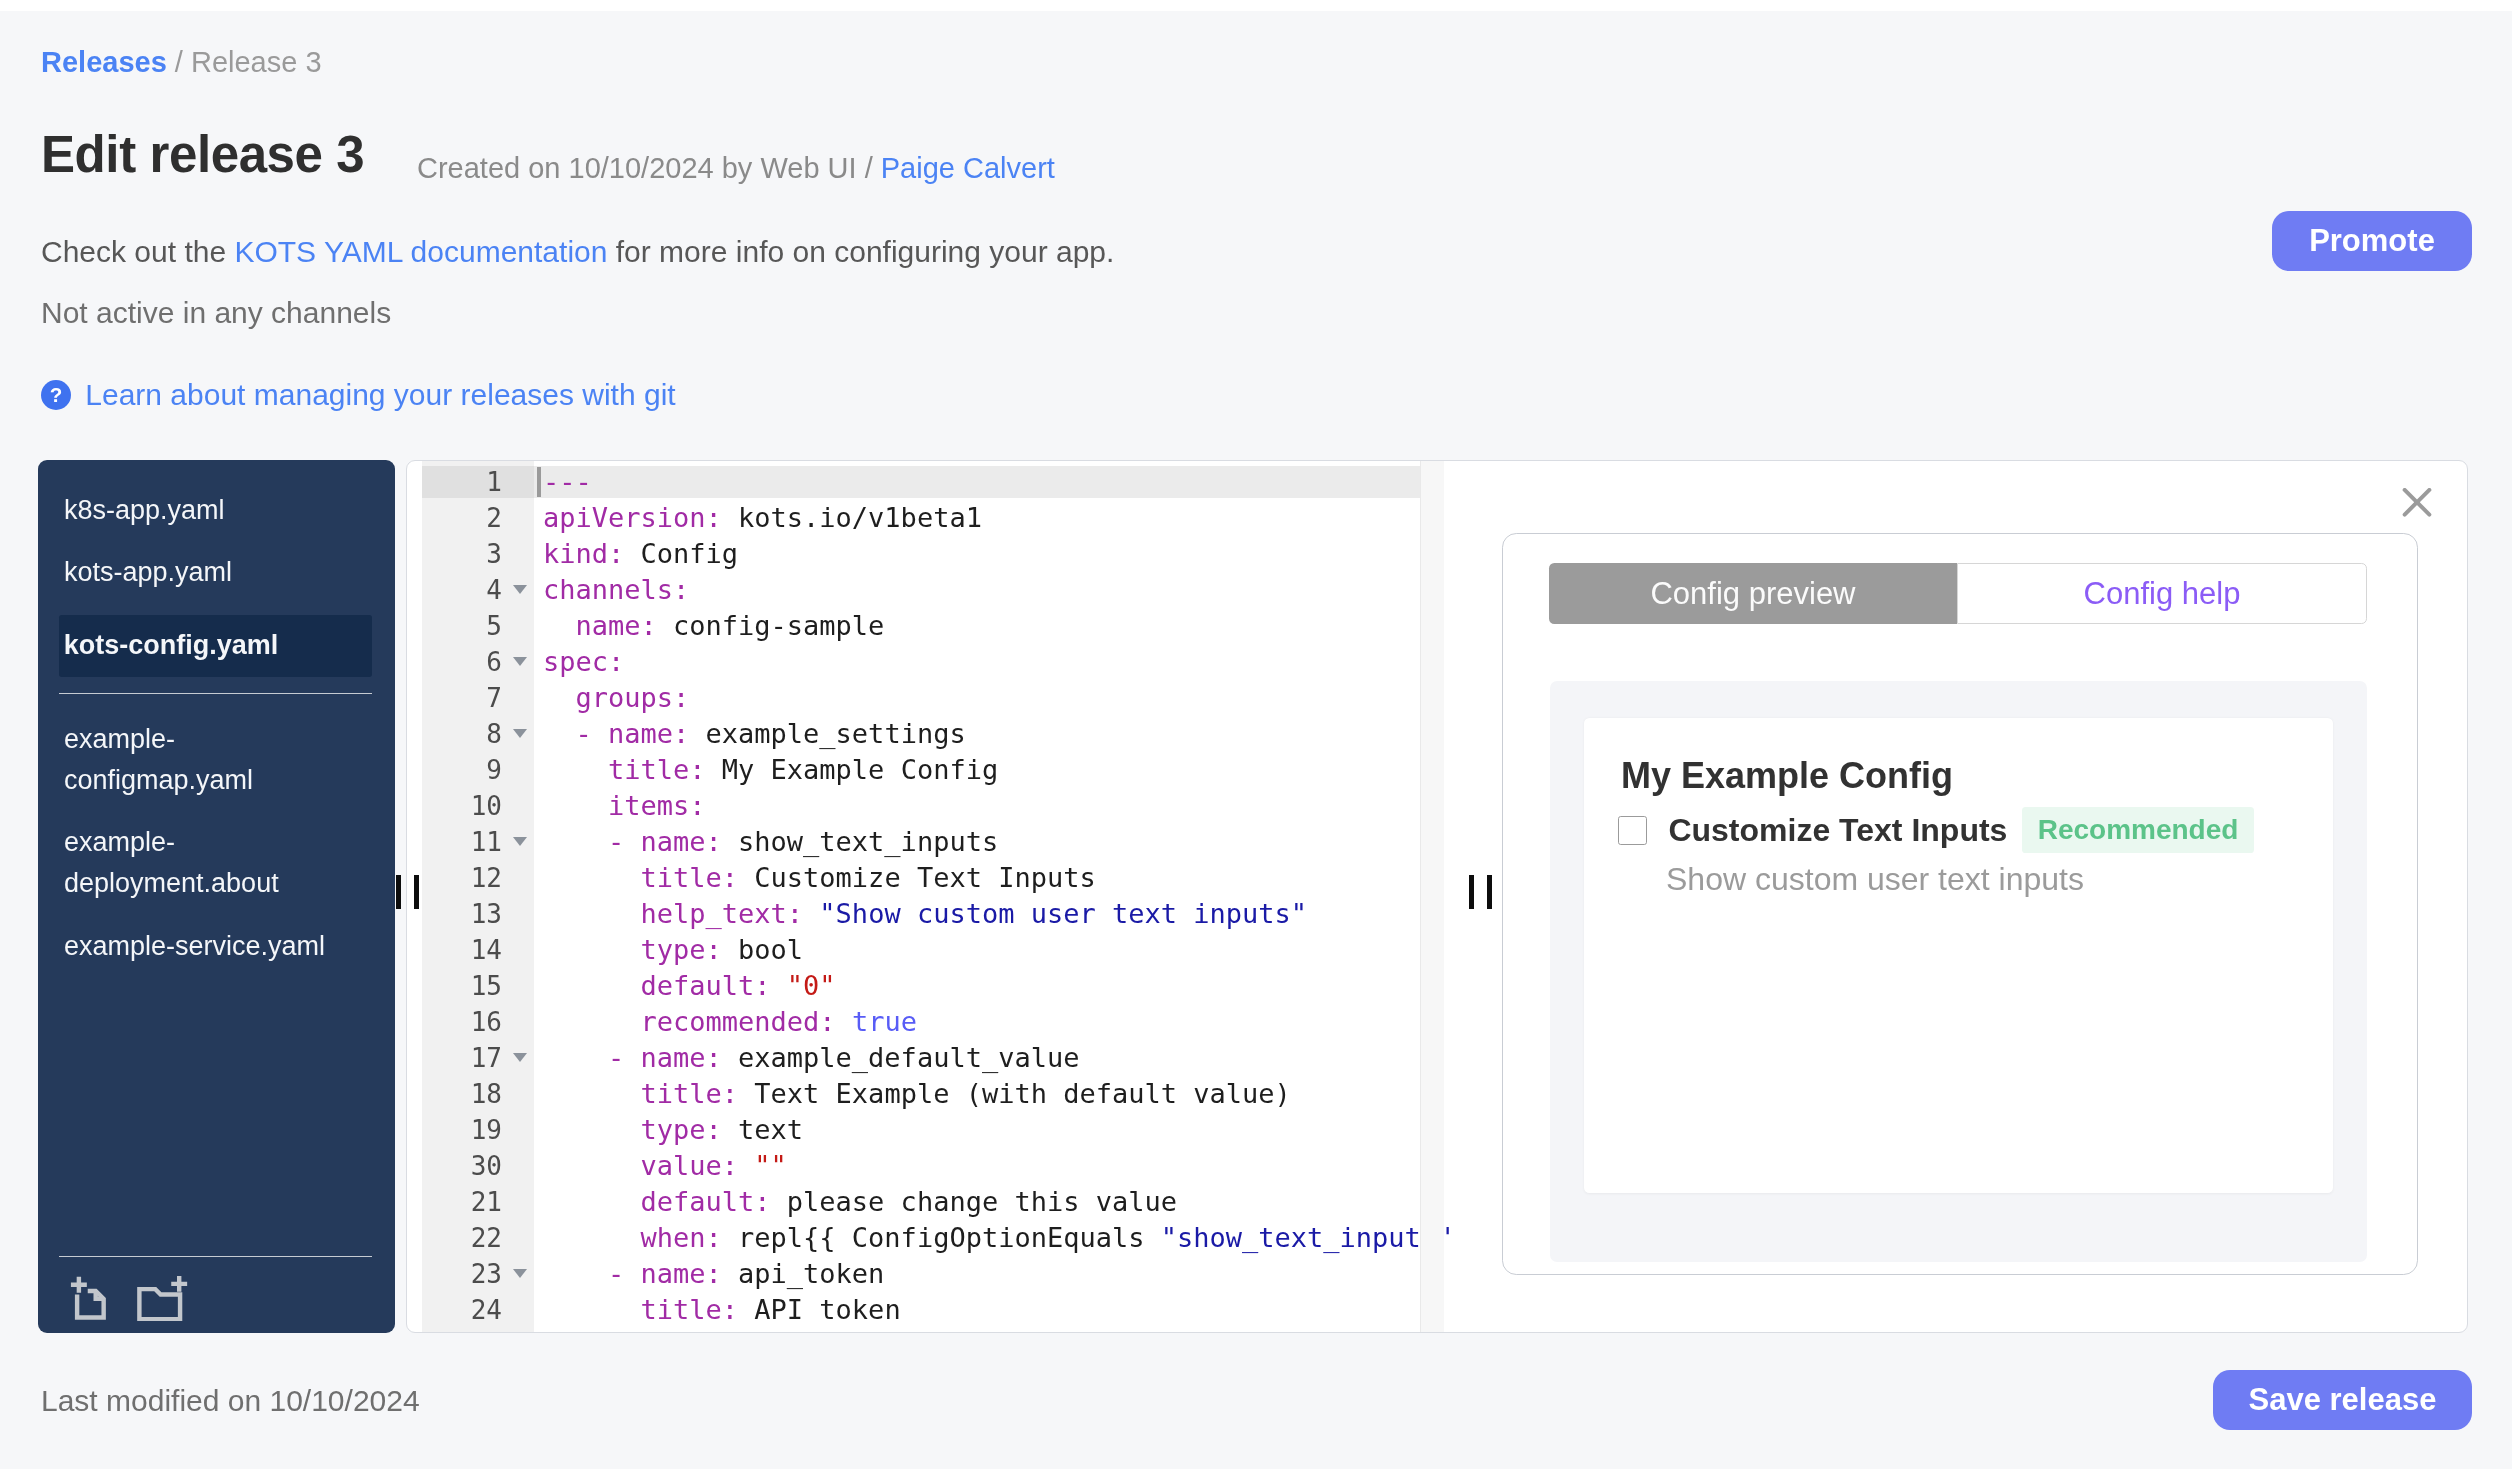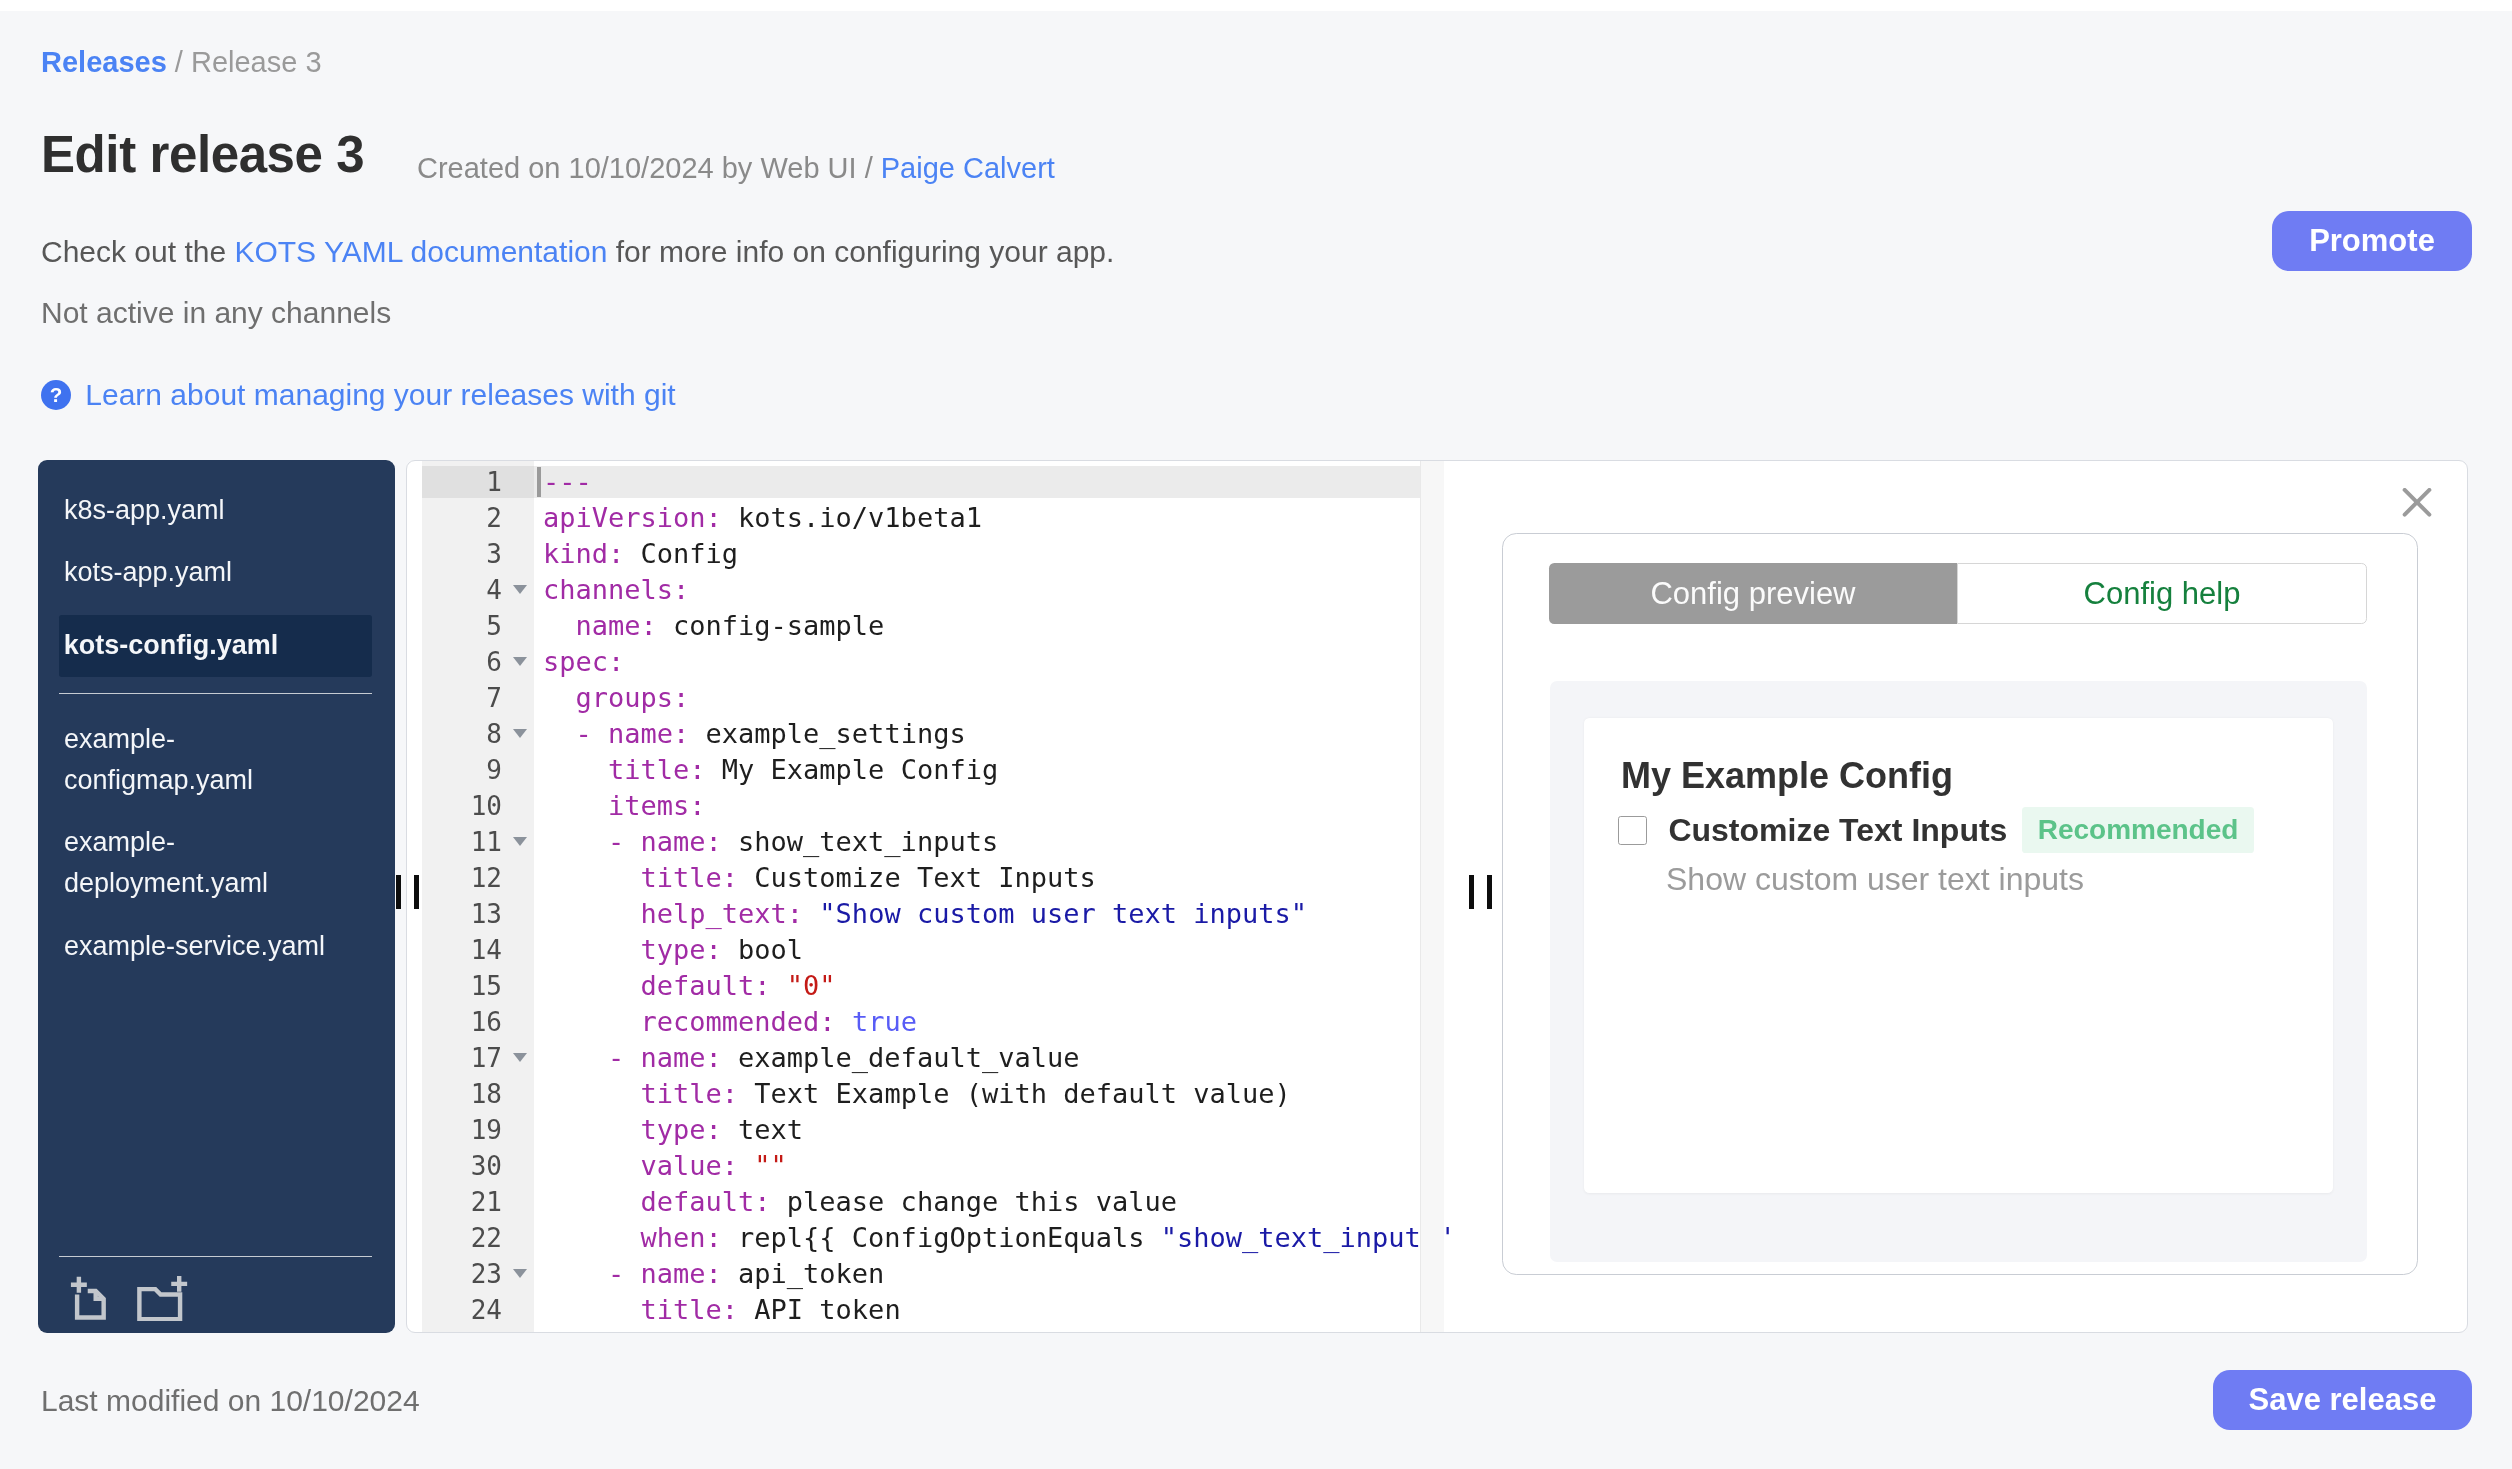--- a/index.html
+++ b/index.html
@@ -57,21 +57,21 @@
   .tok-doc{color:#A12BA5;}
   .tok-str{color:#1A1AA6;}
   .tok-num{color:#C41A16;}
   .tok-bool{color:#585CF6;}
   .caret{position:absolute;left:130px;top:6.2px;width:3.6px;height:30px;background:#9a9a9a;}
   .scrolltrack{position:absolute;left:1013px;top:0;bottom:0;width:23px;background:#f7f7f7;border-left:0.9px solid #e9e9e9;}
 
   .close{position:absolute;left:1995px;top:27px;cursor:pointer;}
   .card{position:absolute;left:1095px;top:72px;width:916px;height:742px;background:#fff;border:0.9px solid #c9cdd4;border-radius:14.3px;box-sizing:border-box;}
   .tabs{position:absolute;left:46px;top:29px;width:818px;height:61px;display:flex;}
-  .tab{flex:1;display:flex;align-items:center;justify-content:center;font-size:31px;color:#15803d;background:#fff;border:1.8px solid #d6d6d6;box-sizing:border-box;cursor:pointer;}
+  .tab{flex:1;display:flex;align-items:center;justify-content:center;font-size:31px;color:#8b5cf6;background:#fff;border:1.8px solid #d6d6d6;box-sizing:border-box;cursor:pointer;}
   .tab:first-child{border-radius:5.3px 0 0 5.3px;}
   .tab:last-child{border-radius:0 5.3px 5.3px 0;}
   .tab.active{background:#9B9B9B;border:none;color:#fbfbfb;}
   .graybox{position:absolute;left:47px;top:147px;width:817px;height:581px;background:#f4f5f8;border-radius:7.1px;}
   .innercard{position:absolute;left:34px;top:37px;width:749px;height:475px;background:#fff;border-radius:5.3px;box-shadow:0 0.9px 2.7px rgba(0,0,0,0.05);}
   .innercard h2{position:absolute;left:37px;top:37px;margin:0;font-size:36px;font-weight:700;color:#323232;}
   .cfg-row{position:absolute;left:34px;top:89px;display:flex;align-items:center;}
   .checkbox{width:27px;height:27px;border:1.8px solid #9b9b9b;border-radius:2.7px;background:#fff;flex:none;cursor:pointer;}
   .cfg-label{margin-left:21.4px;font-size:32px;font-weight:700;color:#323232;}
   .badge{margin-left:14.3px;background:#EAF8F0;color:#5CC389;font-size:28px;font-weight:700;padding:7.1px 16px;border-radius:3.6px;}
@@ -105,21 +105,21 @@
   </div>
   <button class="btn promote">Promote</button>
 
   <aside class="sidebar">
     <div class="file-list">
         <div class="file-item">k8s-app.yaml</div>
         <div class="file-item">kots-app.yaml</div>
         <div class="file-item selected">kots-config.yaml</div>
         <div class="side-divider"></div>
         <div class="file-item">example-configmap.yaml</div>
-        <div class="file-item">example-deployment.yaml</div>
+        <div class="file-item">example-deployment.about</div>
         <div class="file-item">example-service.yaml</div>
       </div>
     <div class="side-bottom">
       <div class="side-divider"></div>
       <div class="side-actions">
         <span class="sicon">
           <svg width="43" height="46" viewBox="0 0 48 52" fill="none">
             <path d="M10 22 V48 H40 V27 L31 18 H22" stroke="#c2c6cc" stroke-width="5"></path>
             <path d="M31 18 V27 H40" stroke="#c2c6cc" stroke-width="5"></path>
             <path d="M3 11 H21 M12 2 V20" stroke="#c2c6cc" stroke-width="5"></path>

